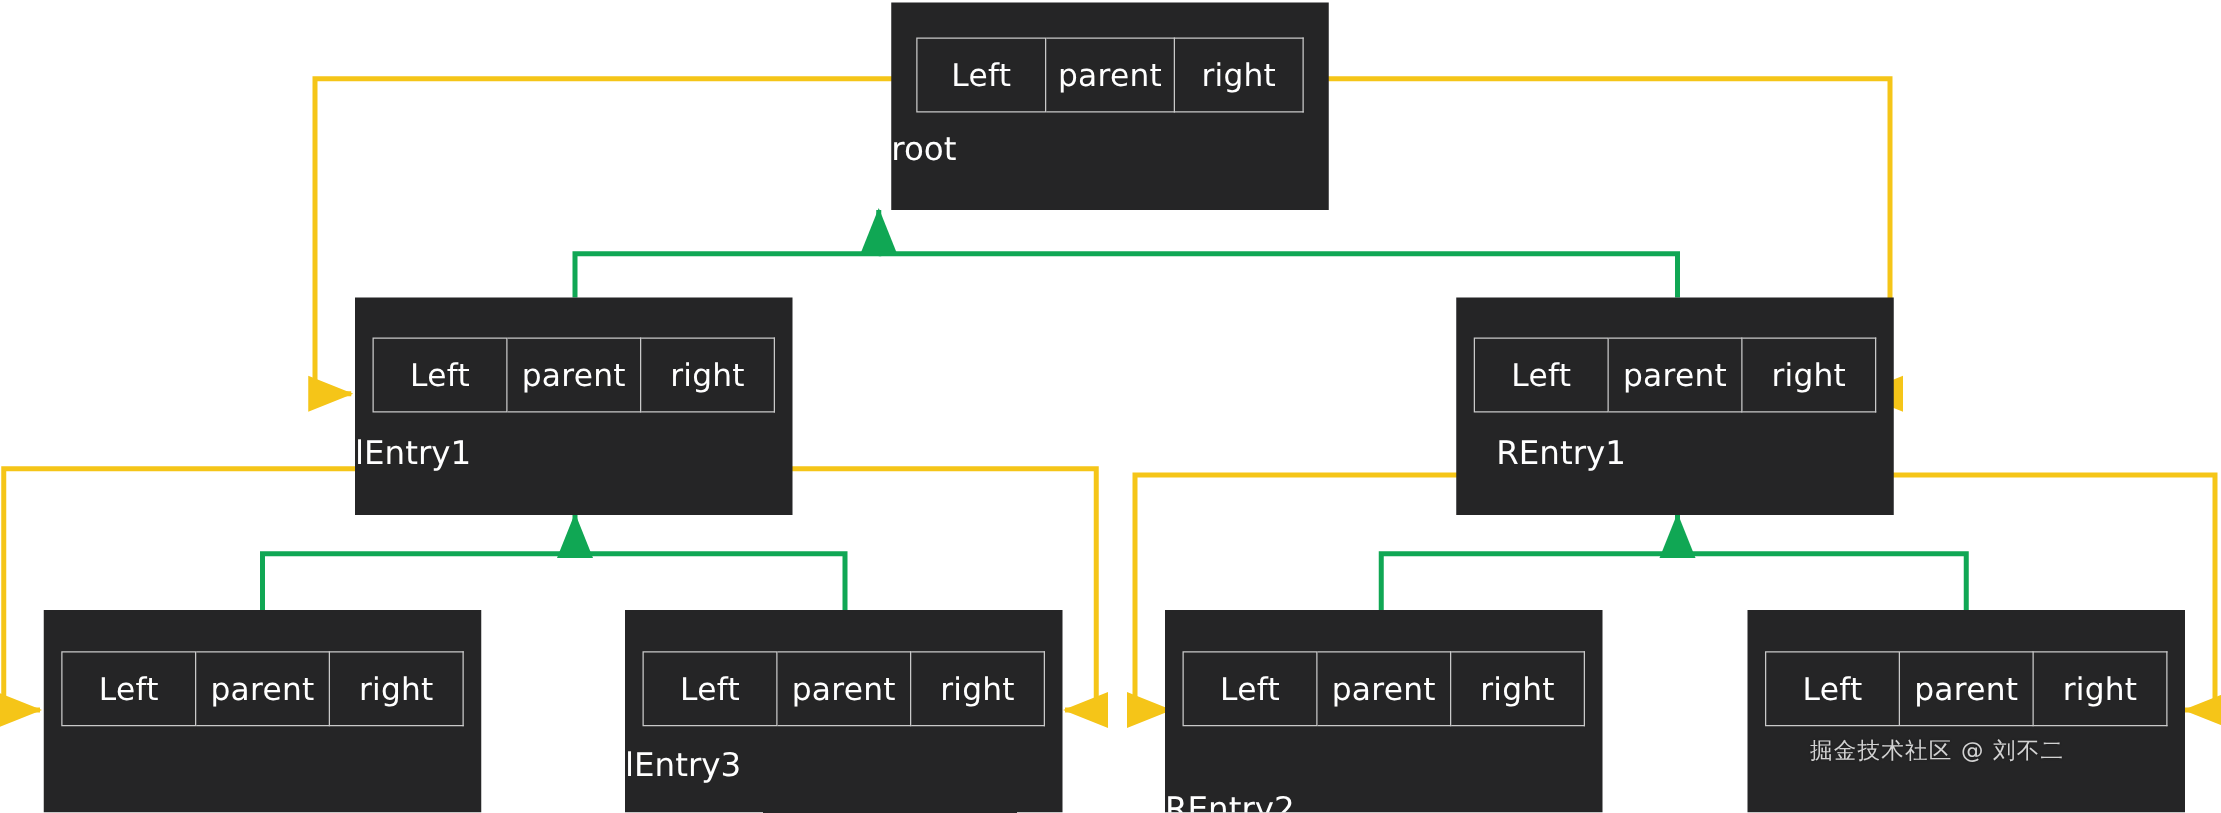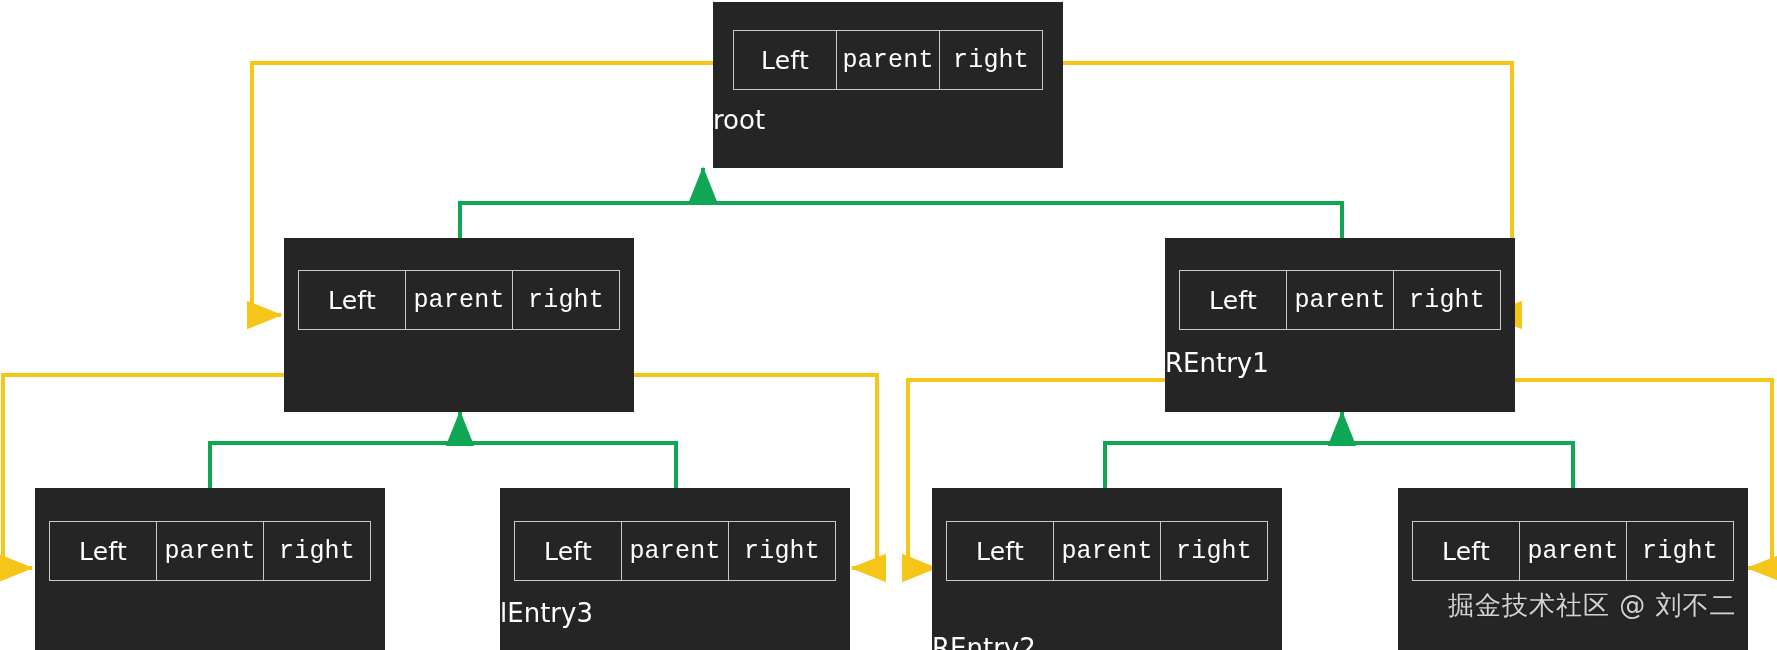--- a/index.html
+++ b/index.html
@@ -30,32 +30,32 @@
     border:1px solid #c9c9c9;
     box-sizing:border-box;
     color:#ffffff;
     display:flex;
     align-items:center;
     justify-content:center;
     font-size:25px;
     line-height:1;
     letter-spacing:.2px;
   }
-  .node .cell + .cell{border-left:none;font-family:Liberation Mono, monospace;}
+  .node .cell + .cell{border-left:none;}
   .node .label{
     position:absolute;
     left:0;right:0;
     color:#ffffff;
     font-size:26px;
     line-height:1;
   }
   .watermark{
     position:absolute;
     color:rgba(255,255,255,.80);
-    font-size:26px;
+    font-size:18px;
     white-space:nowrap;
     z-index:5;
     letter-spacing:1px;
     text-shadow:0 0 2px rgba(0,0,0,.35);
   }
 </style>
 </head>
 <body>
 
 <div id="canvas">
@@ -109,29 +109,30 @@
     </div>
     <div class="label" style="top:105px;">root</div>
   </div>
 
   <div class="node" style="left:284px;top:238px;width:350px;height:174px;">
     <div class="cells" style="top:32px;height:60px;left:14px;right:14px;">
       <div class="cell">Left</div>
       <div class="cell">parent</div>
       <div class="cell">right</div>
     </div>
+    <div class="label" style="top:112px;">lEntry1</div>
   </div>
 
   <div class="node" style="left:1165px;top:238px;width:350px;height:174px;">
     <div class="cells" style="top:32px;height:60px;left:14px;right:14px;">
       <div class="cell">Left</div>
       <div class="cell">parent</div>
       <div class="cell">right</div>
     </div>
-    <div class="label" style="top:112px;">REntry1</div>
+    <div class="label" style="top:112px;padding-left:32px;">REntry1</div>
   </div>
 
   <div class="node" style="left:35px;top:488px;width:350px;height:162px;">
     <div class="cells" style="top:33px;height:60px;left:14px;right:14px;">
       <div class="cell">Left</div>
       <div class="cell">parent</div>
       <div class="cell">right</div>
     </div>
   </div>
 

